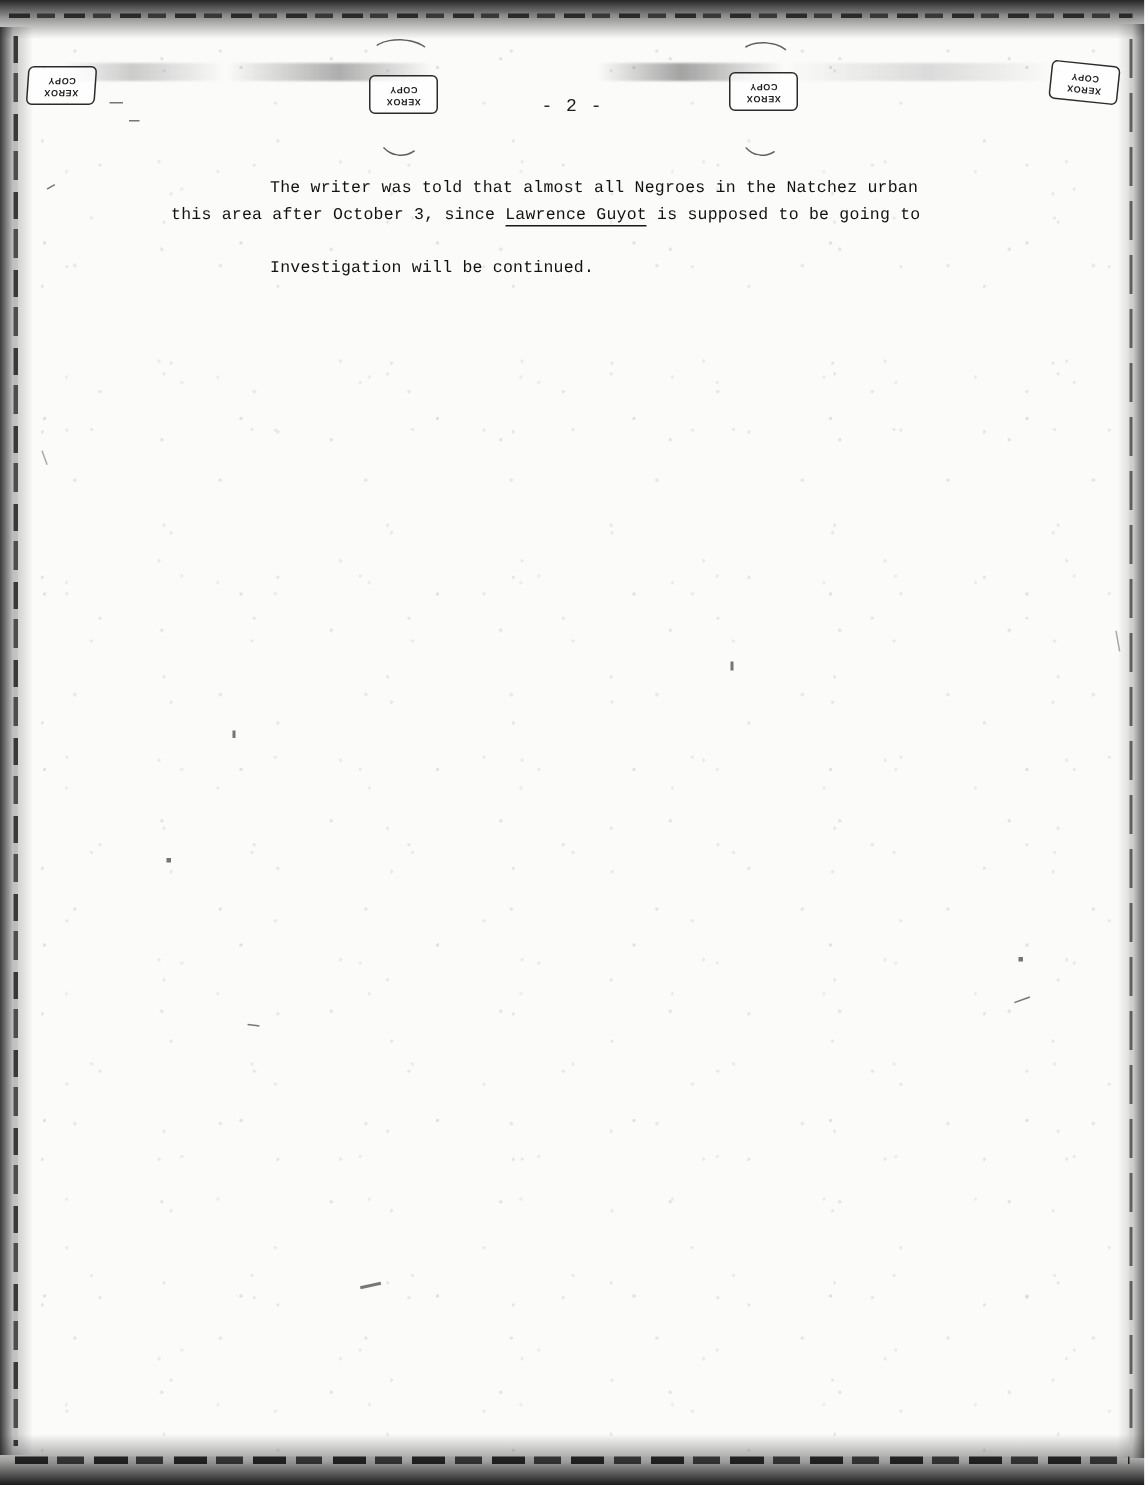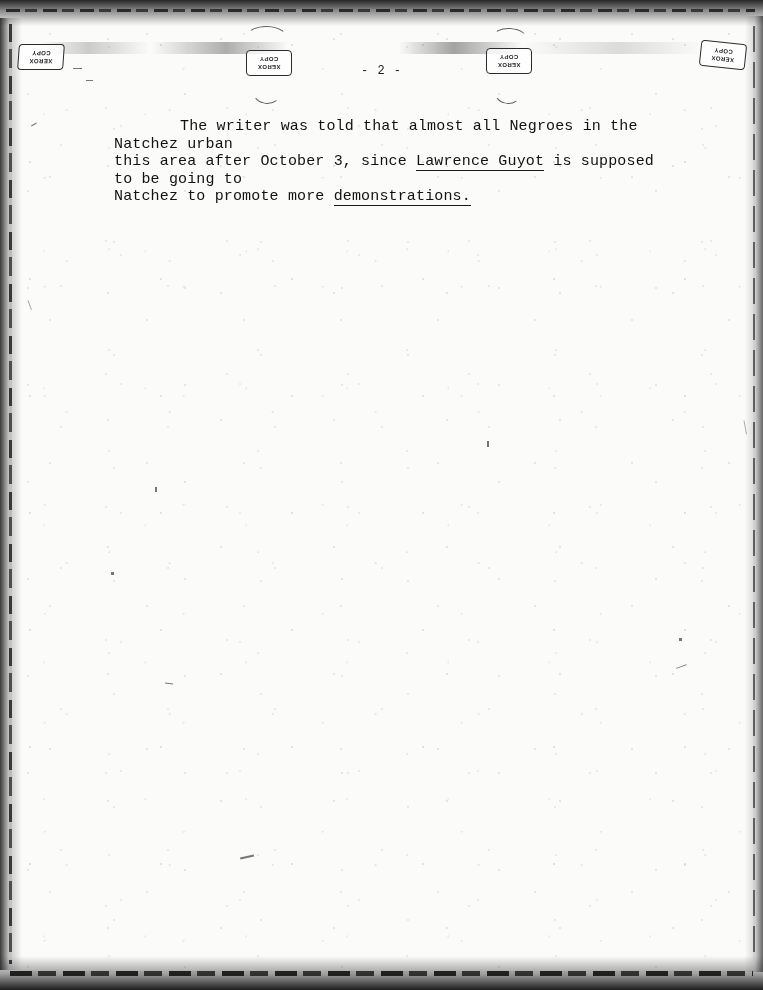--- a/index.html
+++ b/index.html
@@ -174,21 +174,21 @@
     font-size: 12px;
     color: #1a1a1a;
     letter-spacing: 1px;
   }
   .body-text {
     position: absolute;
     left: 114px;
     top: 118px;
     width: 540px;
     font-family: "Liberation Mono", monospace;
-    font-size: 15px;
+    font-size: 11px;
     line-height: 17.5px;
     color: #121212;
     letter-spacing: .15px;
   }
   .body-text p { margin: 0; }
   .indent { text-indent: 66px; }
   .para-gap { height: 18px; }
   .ul-name { border-bottom: 1px solid #1a1a1a; }
 
   
@@ -251,23 +251,23 @@
 
   <div class="page-number">- 2 -</div>
 
   <div class="body-text">
 
     <div>
       <p class="indent">The writer was told that almost all Negroes in the Natchez urban</p>
       <p>
         <span>this area after October 3, since <span class="ul-name">Lawrence Guyot</span> is supposed to be going to</span>
       </p>
-      <p>
-        <span>Natchez to promote more <span class="ul-name">demonstrations.</span></span>
-      </p>
     </div>
 
     <div class="para-gap"></div>
 
+    <div>
+      <p class="indent">Investigation will be continued.</p>
+    </div>
 
   </div>
 
 </div>
 
 </body></html>

